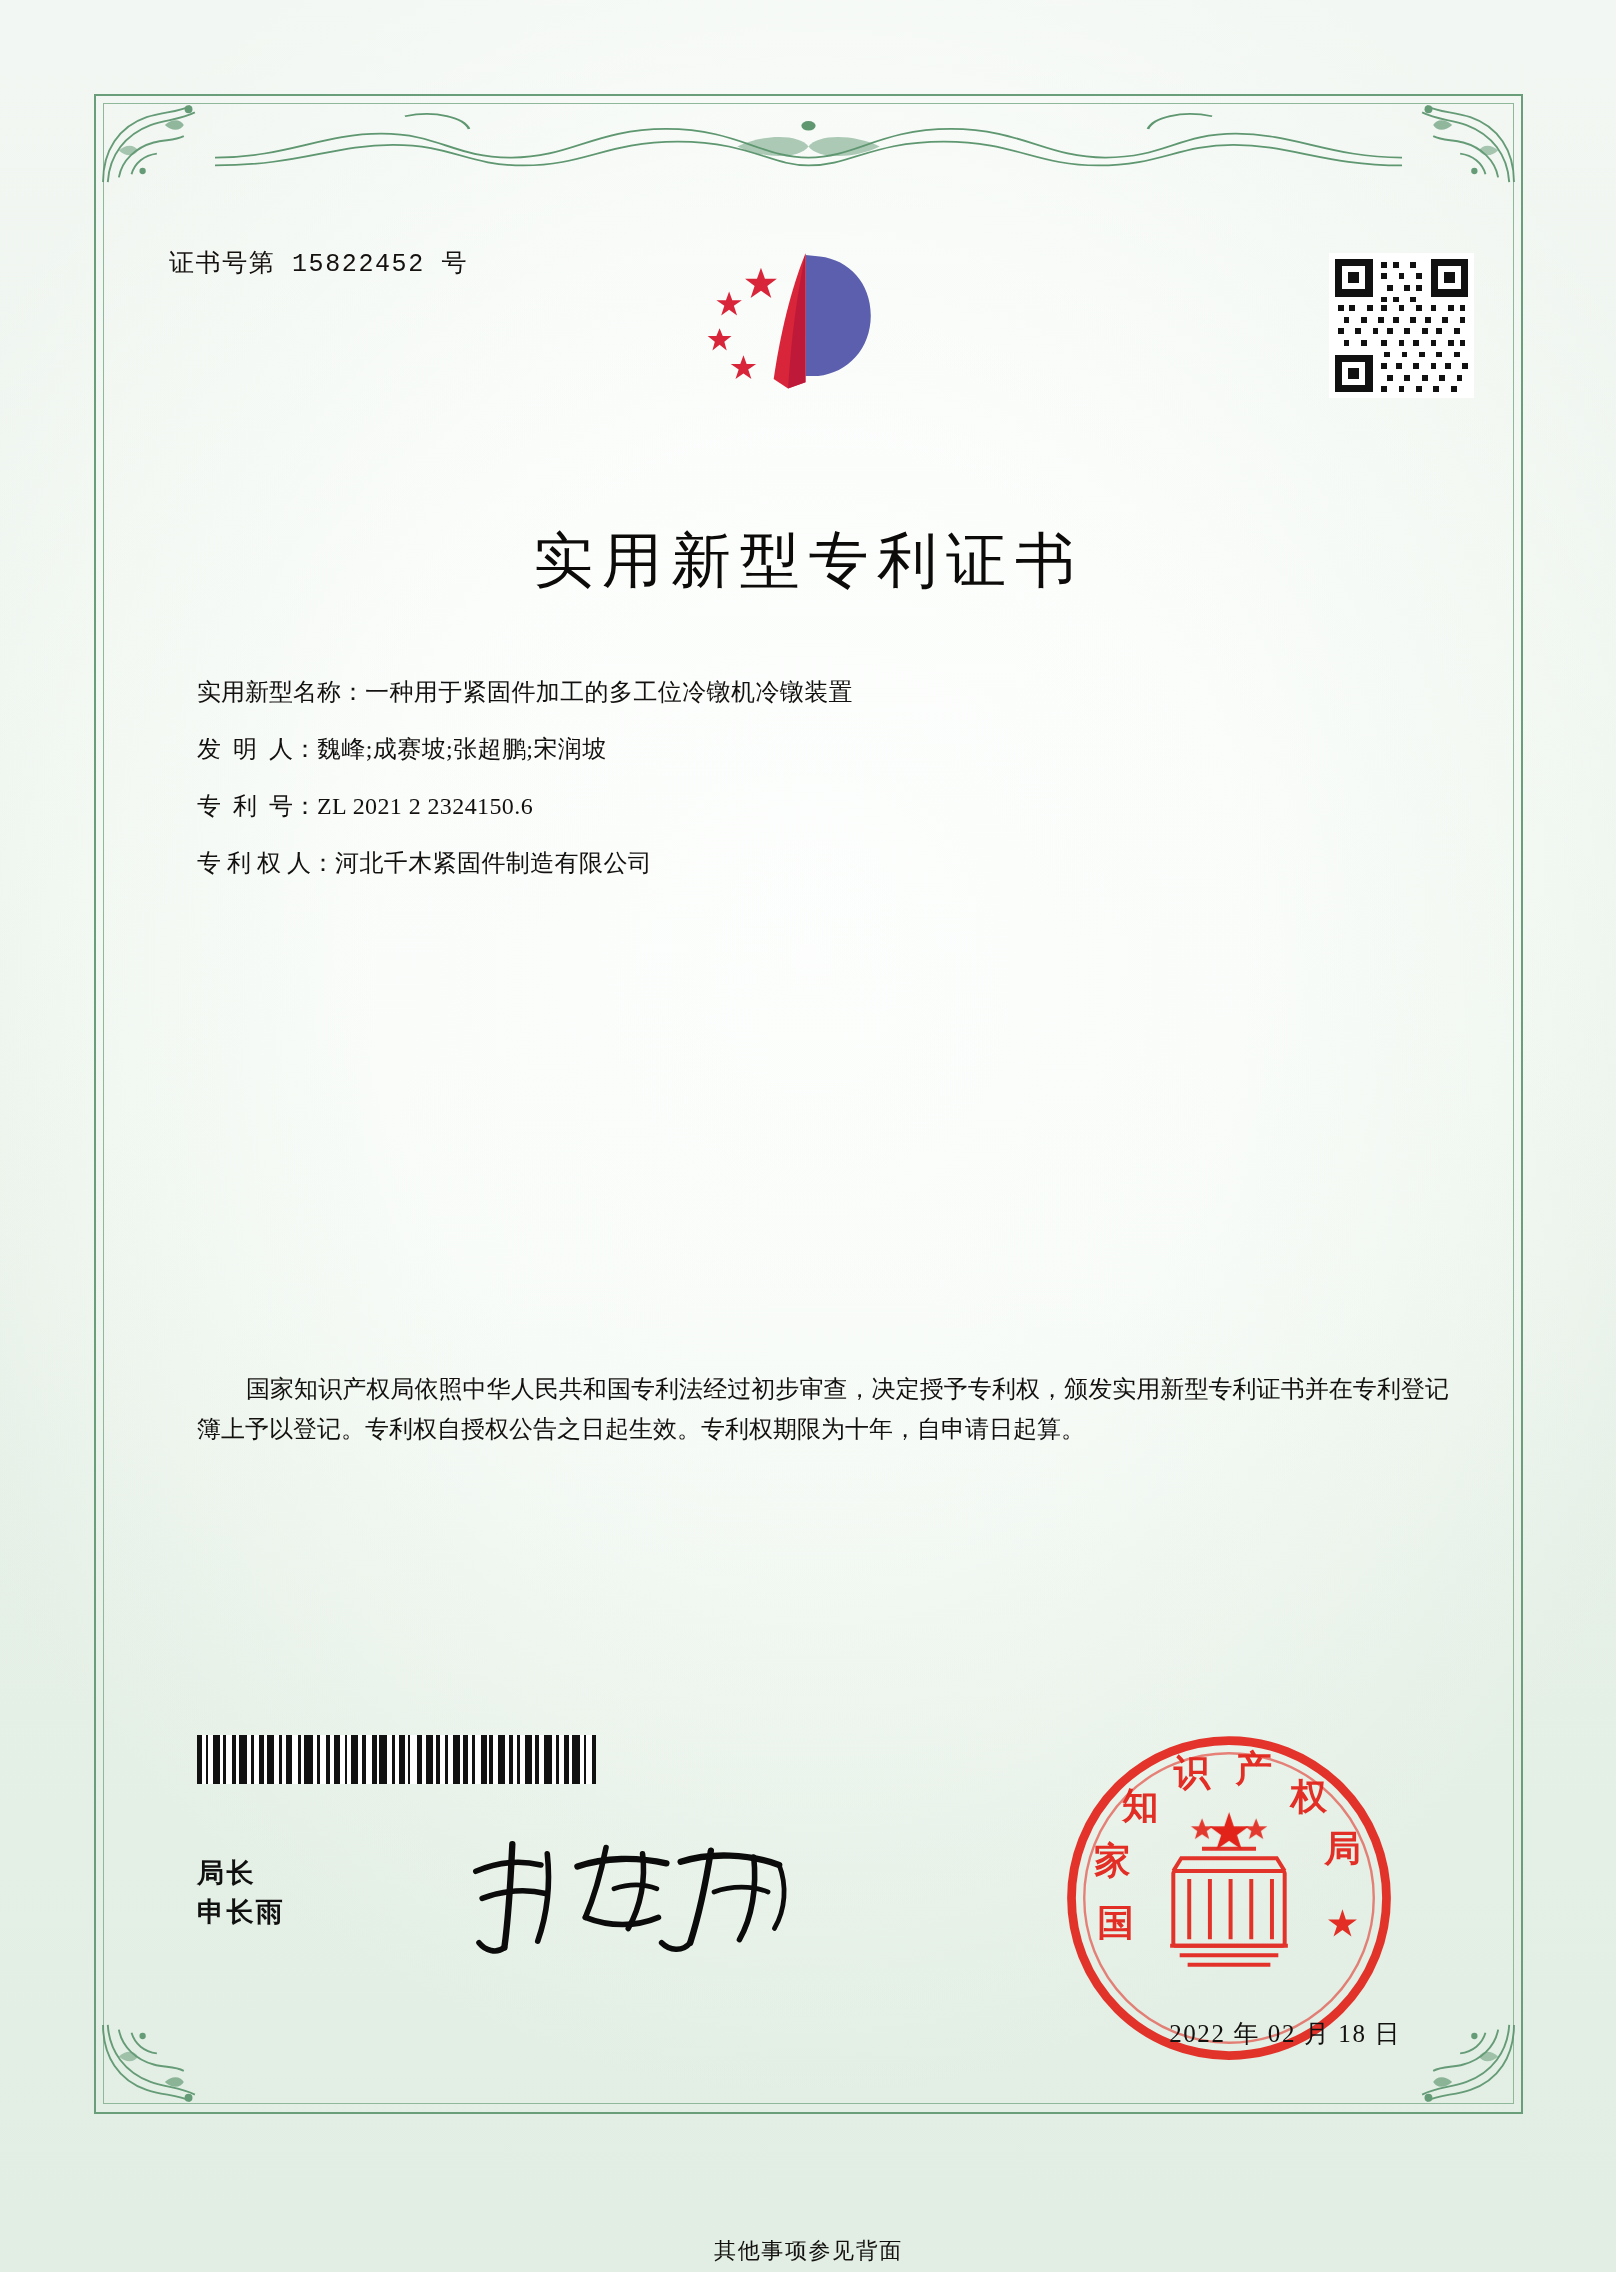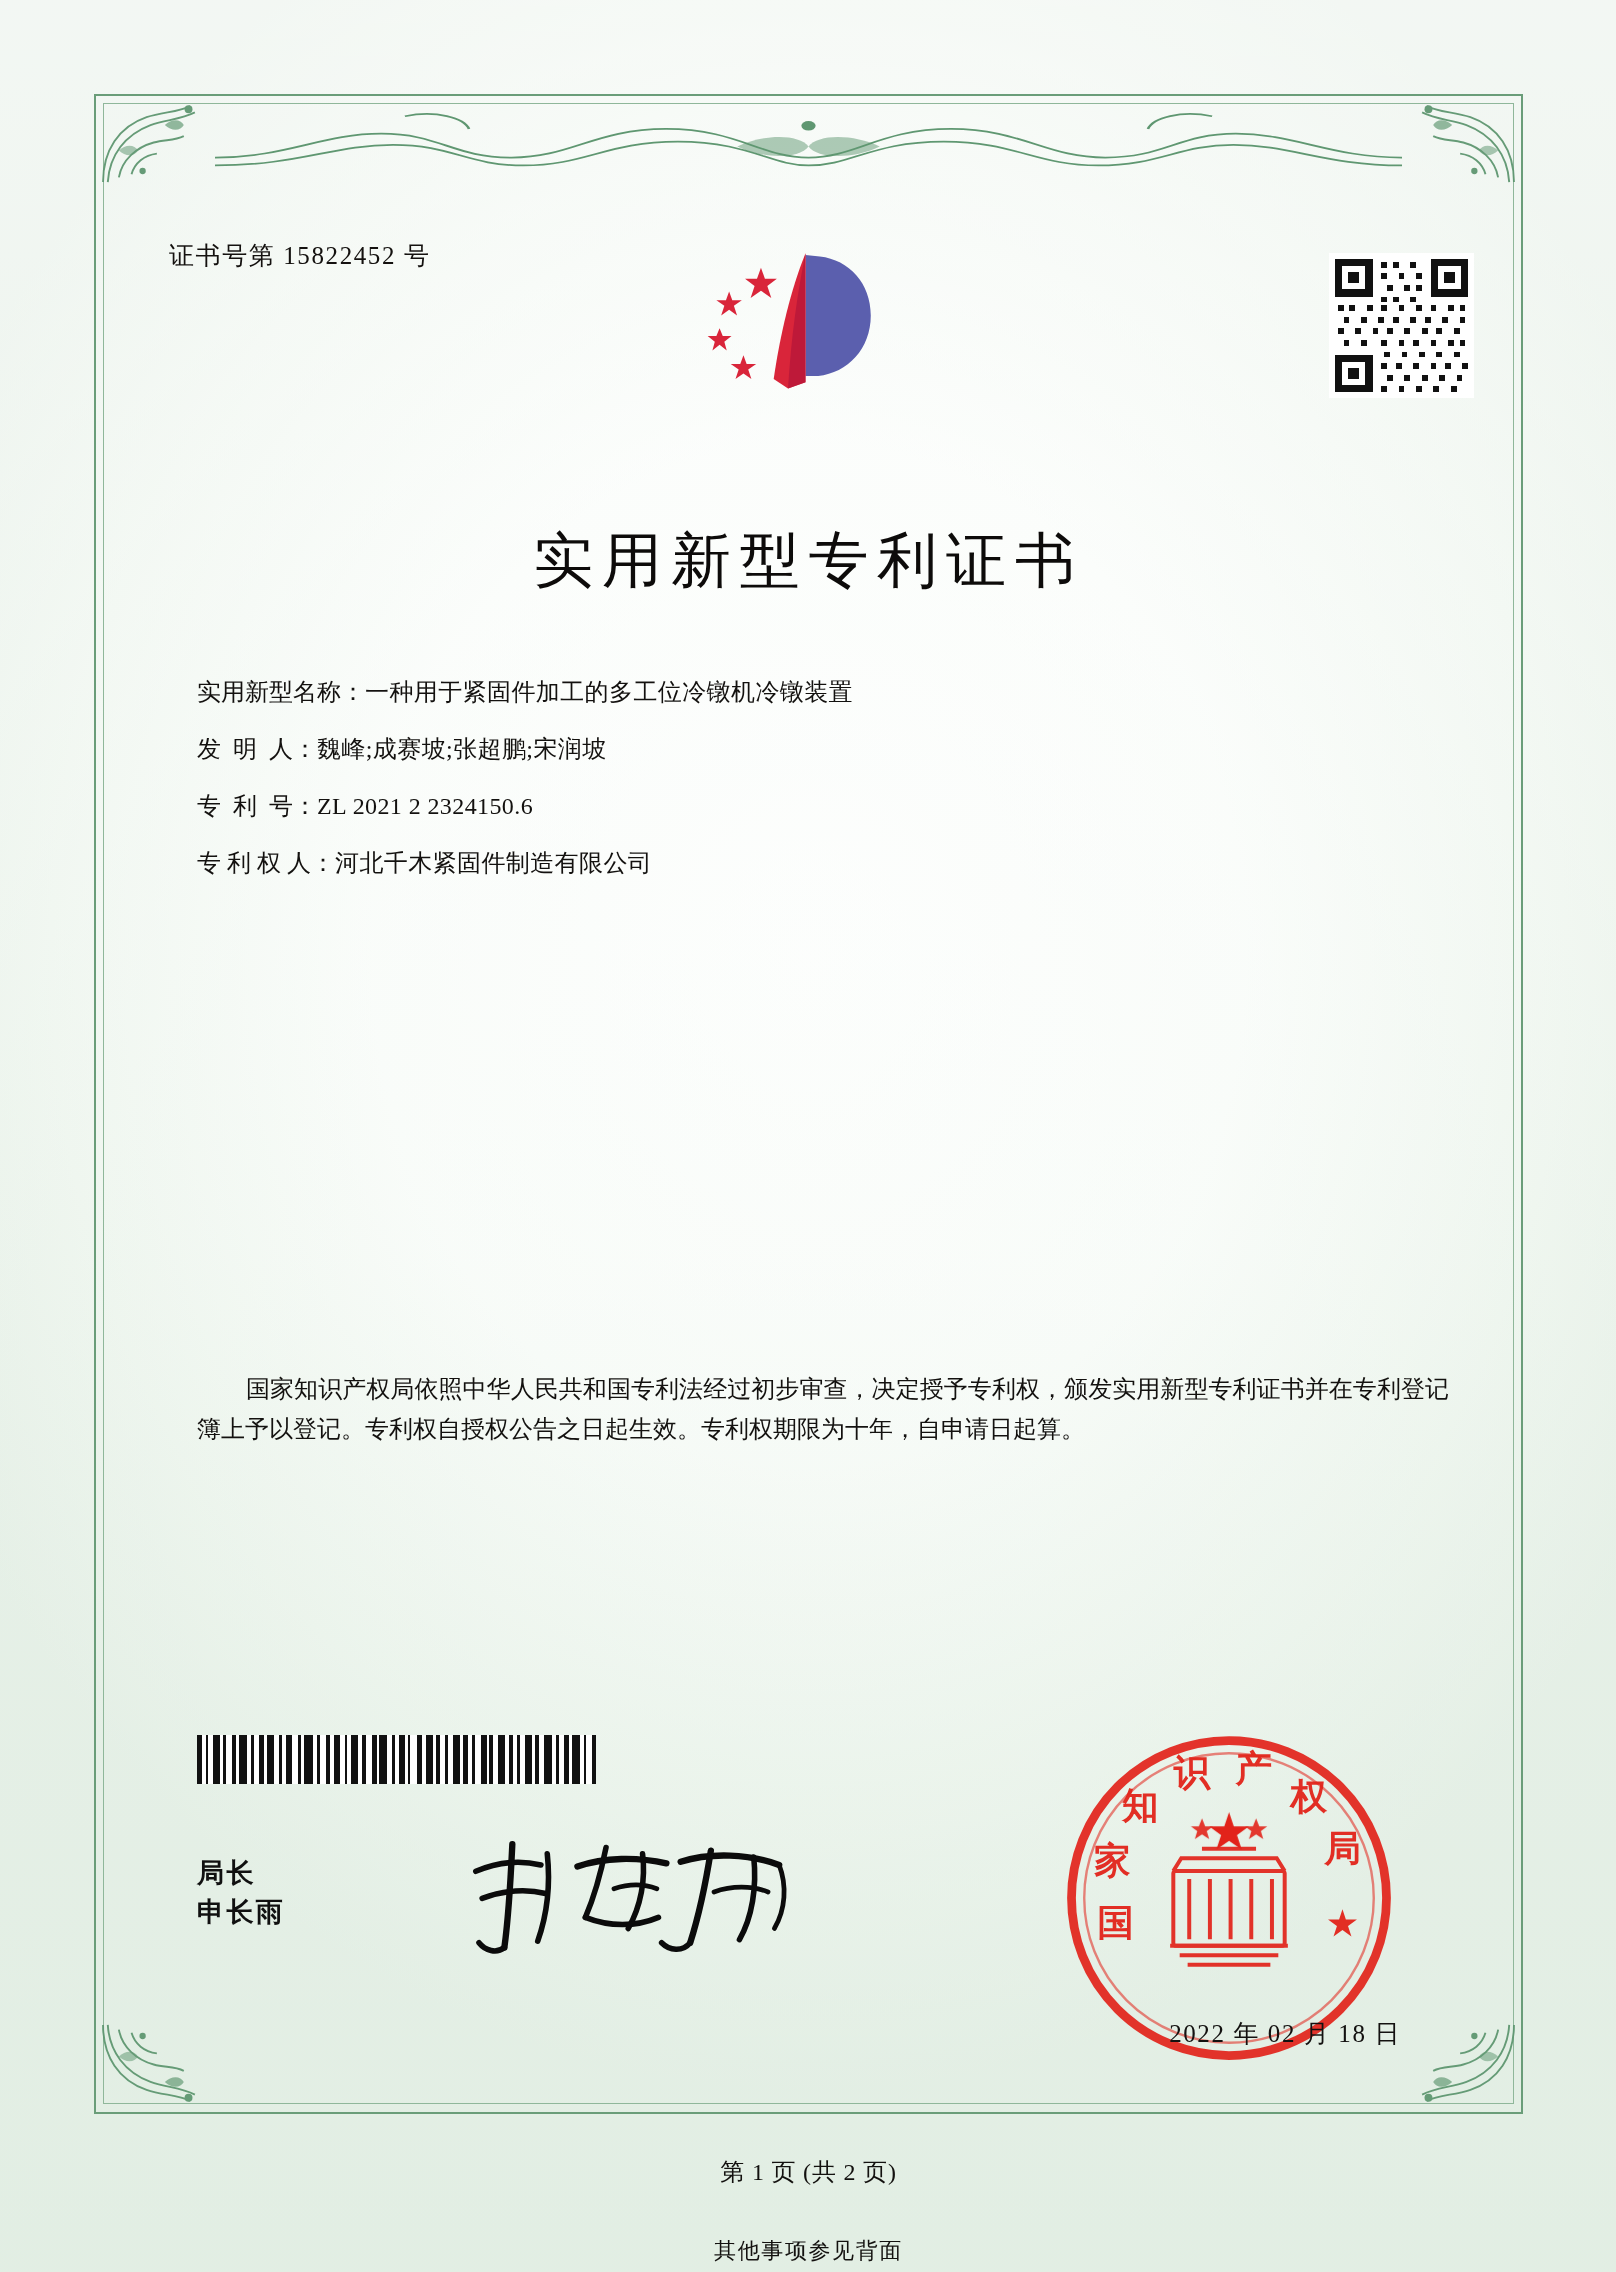--- a/index.html
+++ b/index.html
@@ -68,25 +68,25 @@
     top: 102px;
     height: 73px;
     color: #5f9771;
   }
   .top-scroll svg { width: 100%; height: 100%; display: block; }
 
   
   .cert-no {
     position: absolute;
     left: 169px;
-    top: 239px;
+    top: 246px;
     font-size: 25px;
     letter-spacing: 1.6px;
     color: #14110f;
-    font-family: Liberation Serif, serif;
+    font-family: Liberation Mono, monospace;
   }
 
   .logo {
     position: absolute;
     left: 686px;
     top: 239px;
     width: 247px;
     height: 191px;
   }
   .logo svg { width: 100%; height: 100%; display: block; }
@@ -590,16 +590,15 @@
       <g fill="#e2231a">
         <polygon points="220,112 226,130 245,130 230,141 236,159 220,148 204,159 210,141 195,130 214,130"></polygon>
         <polygon points="186,120 190,130 200,130 192,136 195,146 186,140 177,146 180,136 172,130 182,130" opacity="0.9"></polygon>
         <polygon points="254,120 258,130 268,130 260,136 263,146 254,140 245,146 248,136 240,130 250,130" opacity="0.9"></polygon>
       </g>
     </svg>
   </div>
 
   <div class="seal-date">2022 年 02 月 18 日</div>
 
-  <div class="page-num">第 1 页 (共 2 页)</div>
   <div class="back-note">其他事项参见背面</div>
 </div>
 
 
 </body></html>

